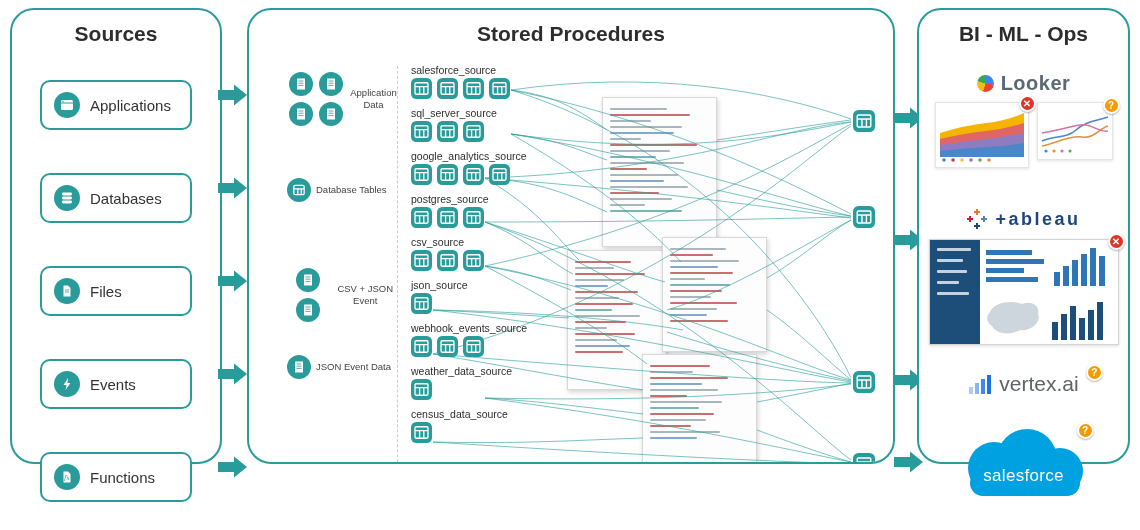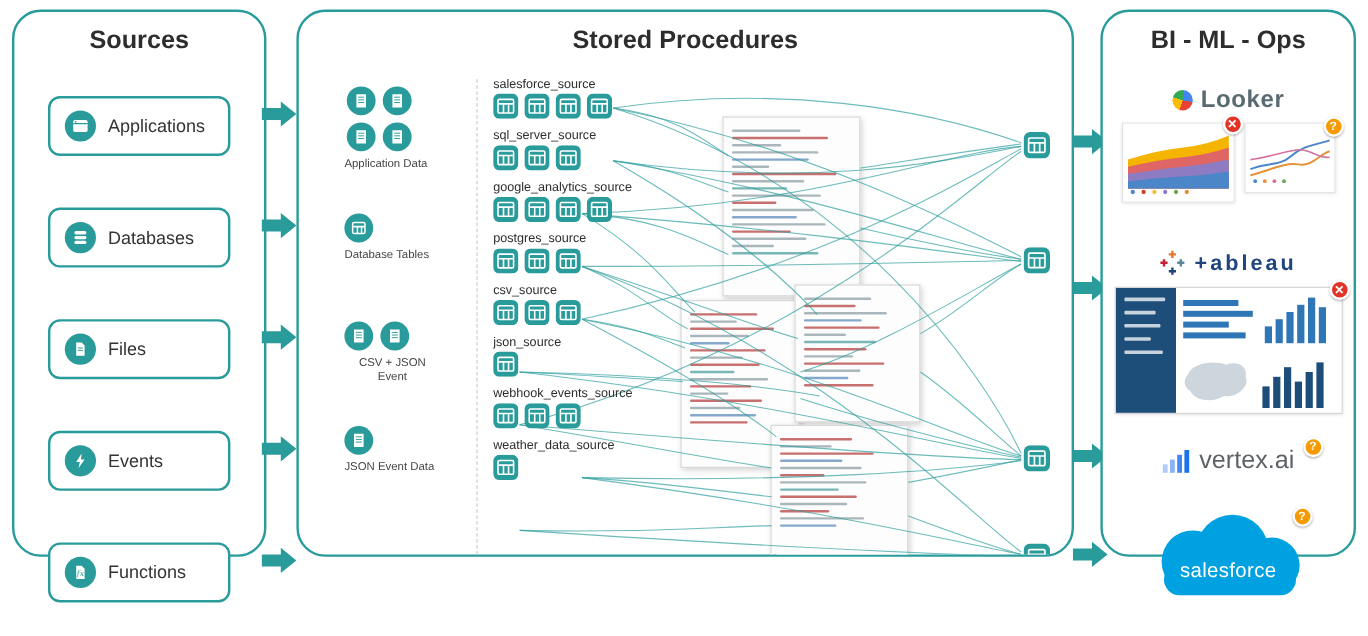--- a/index.html
+++ b/index.html
@@ -18,21 +18,21 @@
   .circle-icon{width:26px;height:26px;border-radius:50%;background:var(--teal);display:flex;align-items:center;justify-content:center;flex:0 0 auto}
   .circle-icon svg{width:14px;height:14px}
   .circle-icon.lg{width:30px;height:30px}
   .circle-icon.lg svg{width:16px;height:16px}
 
   
   .arrow{position:absolute;width:30px;height:24px}
   .arrow svg{width:100%;height:100%;display:block}
 
   
-  .stage{position:absolute;left:38px;width:110px;display:flex;flex-direction:column;align-items:flex-start;gap:5px;z-index:4}
+  .stage{position:absolute;left:38px;width:110px;display:flex;flex-direction:row;align-items:center;gap:5px;z-index:4}
   .stage-icons{display:flex;flex-wrap:wrap;gap:6px;justify-content:center;max-width:58px}
   .stage-icons .circle-icon{width:24px;height:24px}
   .stage-label{font-size:9.5px;color:#444;text-align:center;line-height:1.25;max-width:80px}
   .vdivider{position:absolute;left:148px;top:56px;height:446px;border-left:1.5px dashed #cccccc}
 
   
   .groups{position:absolute;left:162px;top:54px;display:flex;flex-direction:column;gap:8px;z-index:4}
   .sgroup-label{font-size:10.5px;color:var(--ink);margin-bottom:2px}
   .sgroup-icons{display:flex;gap:5px}
   .table-icon{width:21px;height:21px;display:block}
@@ -636,20 +636,36 @@
                 <line x1="4.2" y1="9" x2="17.8" y2="9"></line>
                 <line x1="9" y1="9" x2="9" y2="17"></line>
                 <line x1="13.4" y1="9" x2="13.4" y2="17"></line>
               </g>
             </svg>
           </span>
         </div>
     </div>
     <div class="sgroup">
       <div class="sgroup-label">weather_data_source</div>
+      <div class="sgroup-icons">
+          <span class="table-icon">
+            <svg viewBox="0 0 22 22">
+              <rect width="22" height="22" rx="5.5" fill="#2a9b9b"></rect>
+              <g stroke="#fff" stroke-width="1.4" fill="none">
+                <rect x="4.2" y="5" width="13.6" height="12" rx="1.2"></rect>
+                <line x1="4.2" y1="9" x2="17.8" y2="9"></line>
+                <line x1="9" y1="9" x2="9" y2="17"></line>
+                <line x1="13.4" y1="9" x2="13.4" y2="17"></line>
+              </g>
+            </svg>
+          </span>
+        </div>
+    </div>
+    <div class="sgroup">
+      <div class="sgroup-label">census_data_source</div>
       <div class="sgroup-icons">
           <span class="table-icon">
             <svg viewBox="0 0 22 22">
               <rect width="22" height="22" rx="5.5" fill="#2a9b9b"></rect>
               <g stroke="#fff" stroke-width="1.4" fill="none">
                 <rect x="4.2" y="5" width="13.6" height="12" rx="1.2"></rect>
                 <line x1="4.2" y1="9" x2="17.8" y2="9"></line>
                 <line x1="9" y1="9" x2="9" y2="17"></line>
                 <line x1="13.4" y1="9" x2="13.4" y2="17"></line>
               </g>

